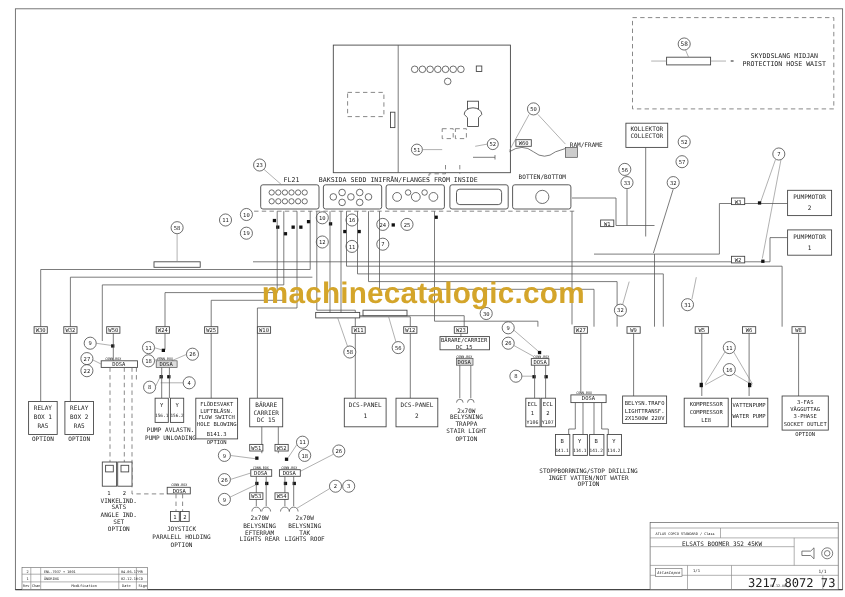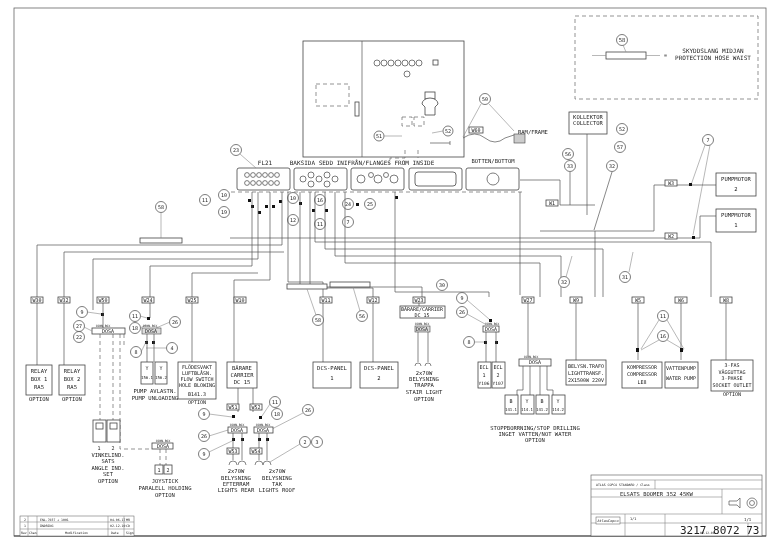--- a/index.html
+++ b/index.html
@@ -614,13 +614,14 @@
     <text x="608" y="522" font-size="3.5" font-style="italic" text-anchor="middle">AtlasCopco</text>
     <text x="630" y="520" font-size="3.5">1/1</text>
     <text x="680" y="534" font-size="11">3217 8072 73</text>
     <text x="744" y="521" font-size="4">1/1</text>
     <text x="700" y="534" font-size="3">00-12-08</text>
     <path d="M729 501 h8 l3 -3 v10 l-3 -3 h-8 z" class="ln"></path>
     <circle cx="752" cy="503" r="5" class="ln"></circle>
         <circle cx="752" cy="503" r="2.5" class="ln"></circle>
   </g>
 </svg>
+<div id="watermark">machinecatalogic.com</div>
 </div>
 
 </body></html>

